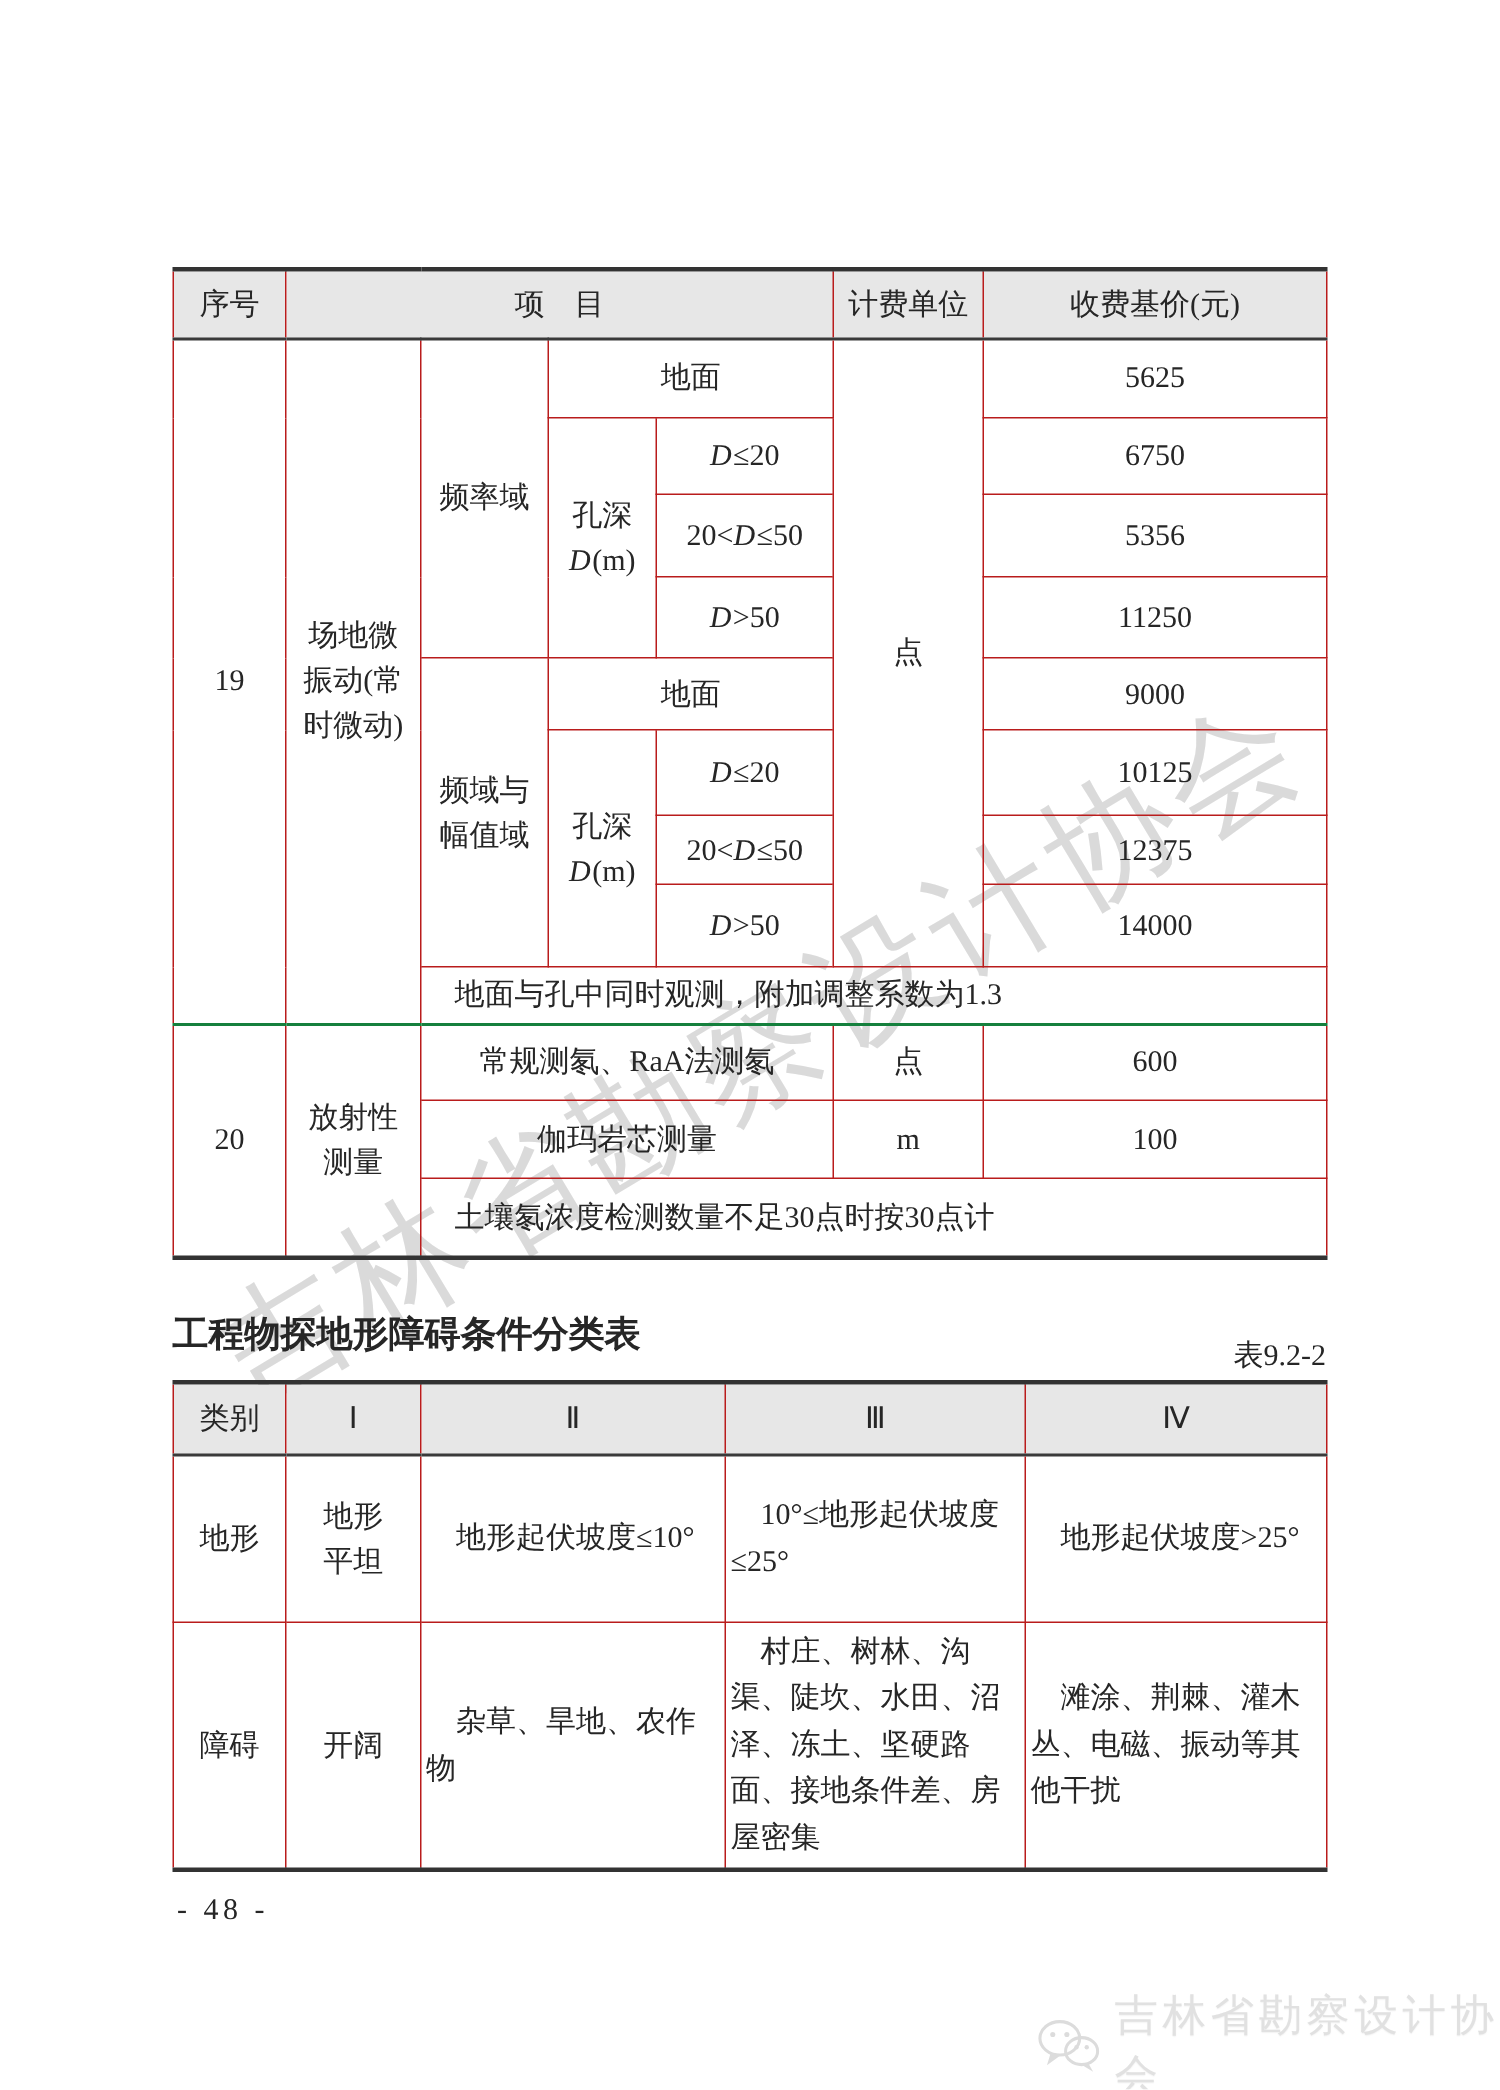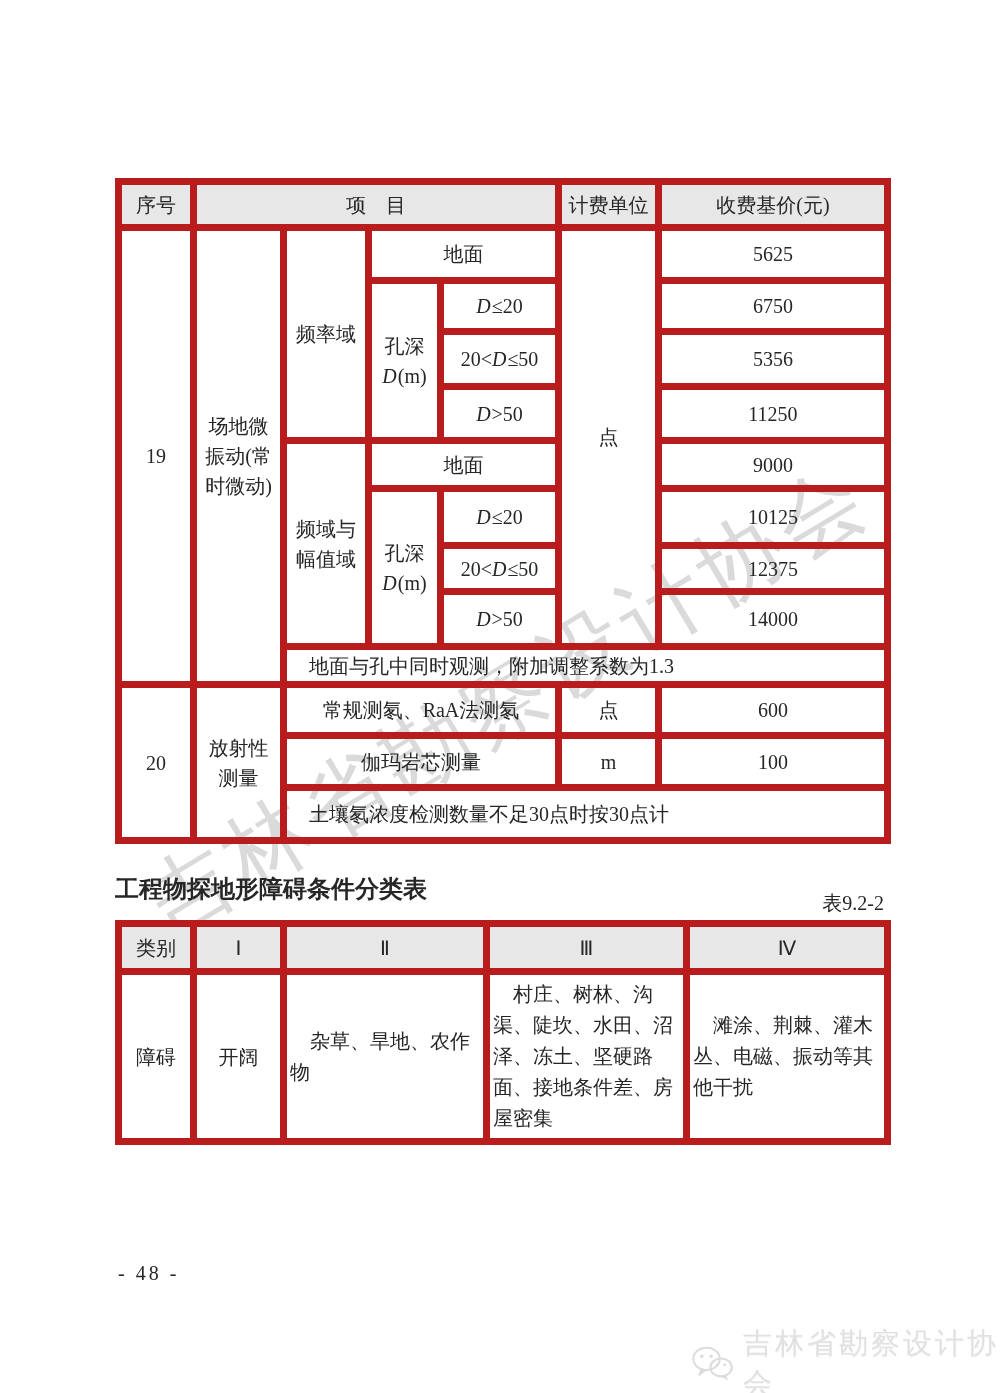--- a/index.html
+++ b/index.html
@@ -27,21 +27,21 @@
           font-family:"Liberation Sans","DejaVu Sans",sans-serif; z-index:2; }
   .cap2 { position:absolute; left:115px; top:890px; width:769px;
           text-align:right; font-size:20px; z-index:2; }
 
   
   table { border-collapse:collapse; table-layout:fixed; z-index:1;
           position:absolute; background:transparent; }
   .t1 { left:115px; top:178px; width:769px; }
   .t2 { left:115px; top:920px; width:769px;font-family:Liberation Serif, serif; }
   td {
-    border:7px solid #b91c1c; text-align:center; vertical-align:middle;
+    border:1px solid #b91c1c; text-align:center; vertical-align:middle;
     font-size:20px; line-height:1.5; overflow:hidden;
   }
   .t1, .t2 { border-top:3px solid #333; border-bottom:3px solid #333; }
   tr.hdr td { background:#e7e7e7; border-bottom:2px solid #3a3a3a; }
   tr.grp td { border-top:2px solid #15803d; }
   td.note { text-align:left; padding-left:22px; }
   td.pad4  { padding:0 5px; }
   td.pad12 { padding:0 11px;margin-left:24px; }
   td.cpad  { padding:0 17px; }
   td.para  { text-align:left; padding:4px 3px; text-indent:1em; line-height:1.55; }
@@ -164,20 +164,27 @@
         <col style="width:201px">
     </colgroup>
     <tbody>
         <tr class="hdr" style="height:48px">
       <td>类别</td>
       <td>Ⅰ</td>
       <td>Ⅱ</td>
       <td>Ⅲ</td>
       <td>Ⅳ</td>
     </tr>
+    <tr style="height:112px">
+      <td>地形</td>
+      <td class="cpad">地形平坦</td>
+      <td class="para">地形起伏坡度≤10°</td>
+      <td class="para">10°≤地形起伏坡度≤25°</td>
+      <td class="para">地形起伏坡度&gt;25°</td>
+    </tr>
     <tr style="height:158px">
       <td>障碍</td>
       <td class="cpad">开阔</td>
       <td class="para">杂草、旱地、农作物</td>
       <td class="para">村庄、树林、沟渠、陡坎、水田、沼泽、冻土、坚硬路面、接地条件差、房屋密集</td>
       <td class="para">滩涂、荆棘、灌木丛、电磁、振动等其他干扰</td>
     </tr>
   </tbody>
     </table>
 

